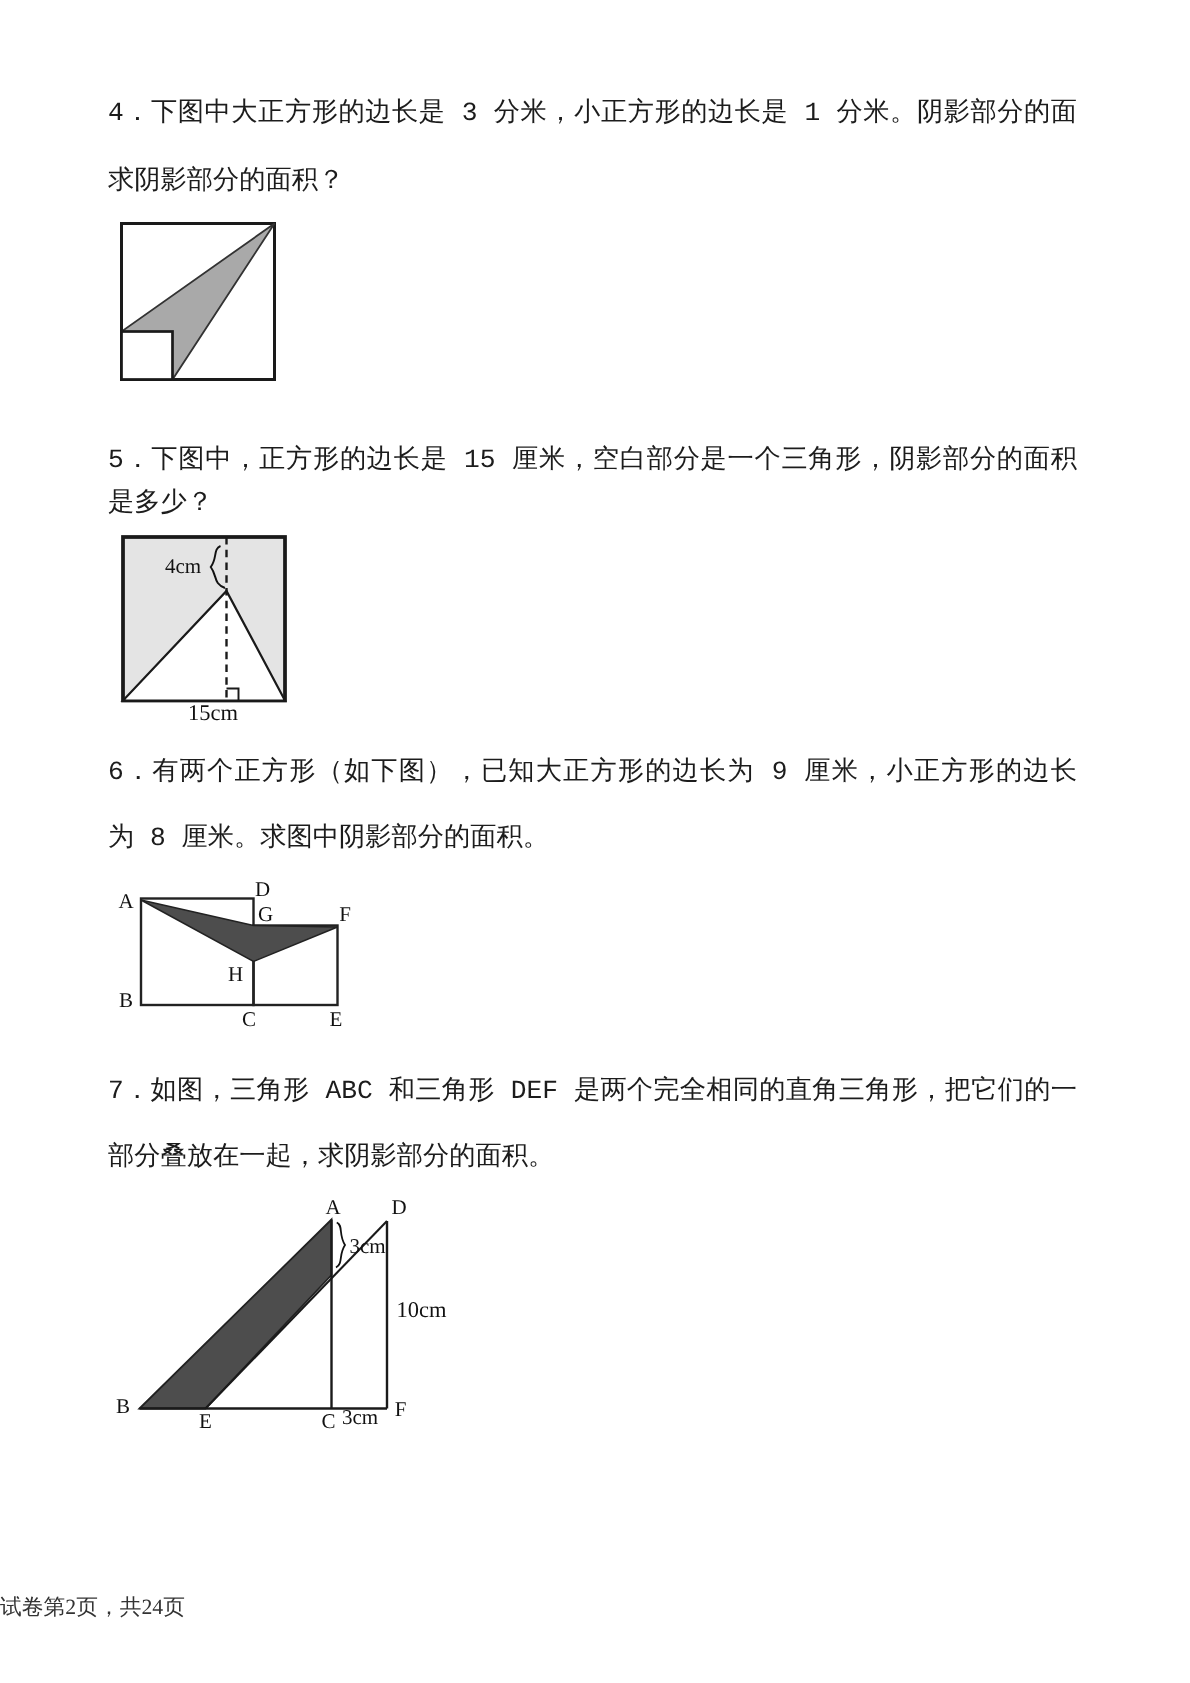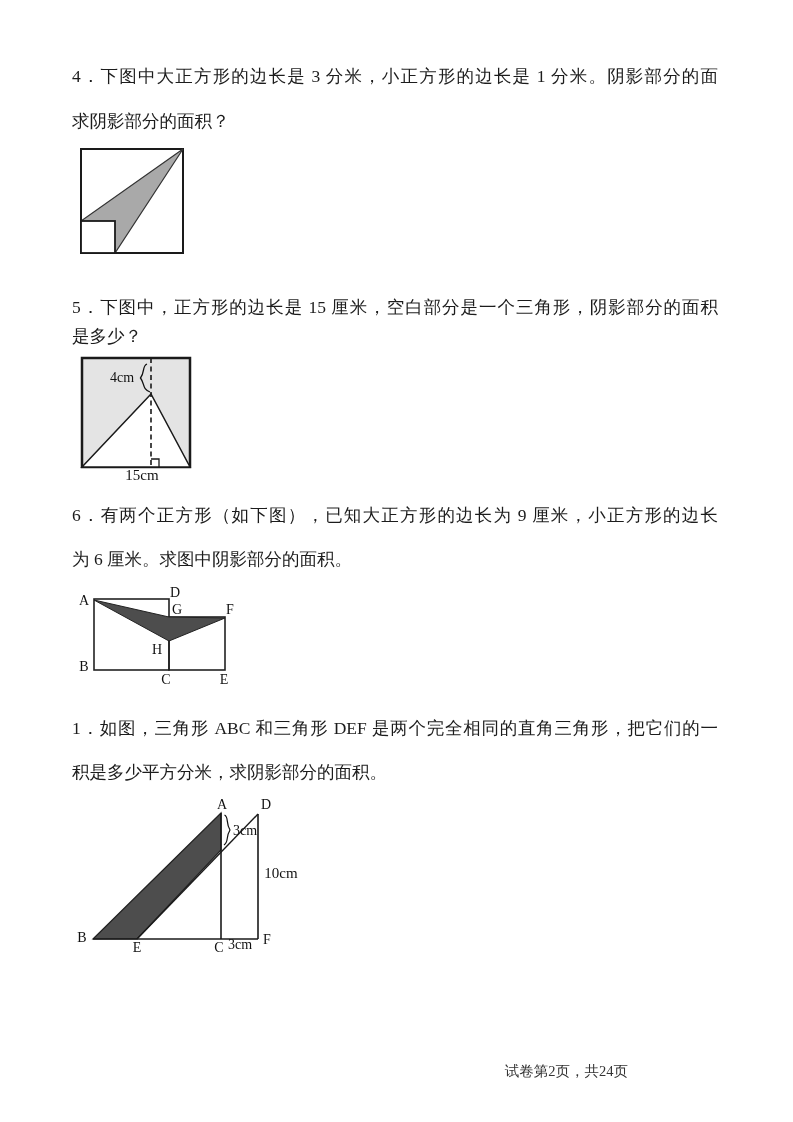--- a/index.html
+++ b/index.html
@@ -4,27 +4,28 @@
 <style>
   html,body{margin:0;padding:0;}
   body{
     width:793px;height:1122px;position:relative;background:#ffffff;
     font-family:"Liberation Serif","DejaVu Serif",serif;
     color:#1c1c1c;overflow:hidden;
   }
   .tline{
     position:absolute;left:72px;width:646px;font-size:17.5px;line-height:24px;
     white-space:nowrap;
+    font-family:Liberation Mono, monospace;
   }
   .tline.full{
     white-space:normal;text-align:justify;text-align-last:justify;
   }
   .fig{position:absolute;}
   .footer{
-    position:absolute;left:0;top:1062px;width:628px;text-align:right;
+    position:absolute;left:0;top:1062px;width:628px;text-align:left;
     font-size:14.5px;color:#333;
   }
   svg text{
     font-family:"Liberation Serif","DejaVu Serif",serif;
     fill:#111;
   }
   .lbl{font-size:14px;}
   .dim{font-size:14px;}
   .dim15{font-size:15px;}
 </style>
@@ -47,38 +48,38 @@
   <rect x="6" y="6" width="108" height="109" stroke="#1a1a1a" stroke-width="2.5" fill="#e4e4e4"></rect>
   <polygon points="6,115 114,115 75,42" fill="#ffffff" stroke="#1a1a1a" stroke-width="1.5"></polygon>
   <line x1="75" y1="6" x2="75" y2="115" stroke="#1a1a1a" stroke-width="1.6" stroke-dasharray="5,3.5"></line>
   <path d="M 83,115 L 83,107 L 75,107" fill="none" stroke="#1a1a1a" stroke-width="1.3"></path>
   <path d="M 71,12 C 66,14 69,20 64.5,26 C 69,32 66,37 74,40" fill="none" stroke="#111" stroke-width="1.3"></path>
   <text x="46" y="30" text-anchor="middle" class="dim">4cm</text>
   <text x="66" y="128" text-anchor="middle" class="dim15">15cm</text>
 </svg>
 
 <div class="tline full" style="top:503px">6．有两个正方形（如下图），已知大正方形的边长为 9 厘米，小正方形的边长</div>
-<div class="tline" style="top:547px">为 6 厘米。求图中阴影部分的面积。</div>
+<div class="tline" style="top:547px">为 8 厘米。求图中阴影部分的面积。</div>
 
 <svg class="fig" style="left:76px;top:586px" width="164" height="104" viewBox="0 0 164 104">
   <rect x="18" y="13" width="75" height="71" fill="none" stroke="#222" stroke-width="1.6"></rect>
   <rect x="93" y="31" width="56" height="53" fill="none" stroke="#222" stroke-width="1.6"></rect>
   <polygon points="18,14 93,31 149,32 93,55" stroke="#222" stroke-width="1" fill="#4d4d4d"></polygon>
   <text x="8" y="19" text-anchor="middle" class="lbl">A</text>
   <text x="99" y="11" text-anchor="middle" class="lbl">D</text>
   <text x="101" y="28" text-anchor="middle" class="lbl">G</text>
   <text x="154" y="28" text-anchor="middle" class="lbl">F</text>
   <text x="81" y="68" text-anchor="middle" class="lbl">H</text>
   <text x="8" y="85" text-anchor="middle" class="lbl">B</text>
   <text x="90" y="98" text-anchor="middle" class="lbl">C</text>
   <text x="148" y="98" text-anchor="middle" class="lbl">E</text>
 </svg>
 
-<div class="tline full" style="top:716px">1．如图，三角形 ABC 和三角形 DEF 是两个完全相同的直角三角形，把它们的一</div>
-<div class="tline" style="top:760px">积是多少平方分米，求阴影部分的面积。</div>
+<div class="tline full" style="top:716px">7．如图，三角形 ABC 和三角形 DEF 是两个完全相同的直角三角形，把它们的一</div>
+<div class="tline" style="top:760px">部分叠放在一起，求阴影部分的面积。</div>
 
 <svg class="fig" style="left:73px;top:797px" width="228" height="168" viewBox="0 0 228 168">
 
   <polygon points="20,142 148,16 148,53 64,142" stroke="#222" stroke-width="1.2" fill="#4d4d4d"></polygon>
 
   <line x1="20" y1="142" x2="185" y2="142" stroke="#1a1a1a" stroke-width="1.6"></line>
 
   <line x1="148" y1="16" x2="148" y2="142" stroke="#1a1a1a" stroke-width="1.6"></line>
 
   <line x1="64" y1="142" x2="185" y2="17" stroke="#1a1a1a" stroke-width="1.4"></line>

